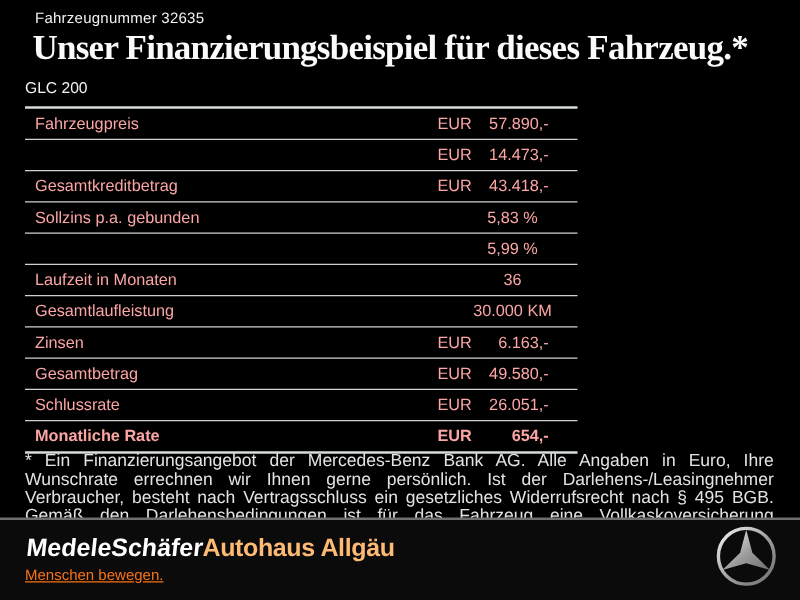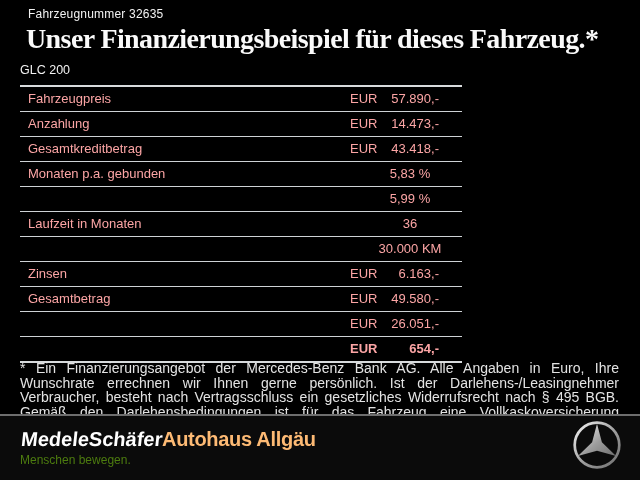--- a/index.html
+++ b/index.html
@@ -21,21 +21,21 @@
   .frow.center .val{right:auto;left:330px;width:120px;text-align:center;}
   .frow.bold{font-weight:bold;}
 
   .footnote{position:absolute;left:20px;top:361px;width:599px;font-size:14px;
             line-height:14.6px;color:#e3e3e3;text-align:justify;}
 
   .footer-divider{position:absolute;left:0;top:414px;width:640px;height:2px;background:#6e6e6e;}
   .footer{position:absolute;left:0;top:416px;width:640px;height:64px;background:#0b0b0b;}
   .dealer-logo{position:absolute;left:20px;top:12px;font-size:20px;font-weight:bold;
                color:#fff;transform:skewX(-6deg);transform-origin:left bottom;white-space:nowrap;}
-  .dealer-tagline{position:absolute;left:20px;top:37px;font-size:12px;color:#4d7c0f;}
+  .dealer-tagline{position:absolute;left:20px;top:37px;font-size:12px;color:#f97316;text-decoration:underline;}
   .dealer-second{position:absolute;left:162px;top:12px;font-size:20px;font-weight:bold;
                  letter-spacing:-0.3px;color:#fdba74;white-space:nowrap;}
   .star{position:absolute;left:572px;top:4px;width:50px;height:50px;}
 </style>
 </head>
 <body>
 
 <div id="stage">
 
   <div class="vehnum">Fahrzeugnummer 32635</div>
@@ -43,71 +43,73 @@
   <div class="model">GLC 200</div>
 
   <div class="ftable">
     <div class="frow">
       <span class="label">Fahrzeugpreis</span>
       <span class="cur">EUR</span>
       <span class="val">57.890,-</span>
     </div>
 
     <div class="frow">
-      <span class="label">Anzahlung</span>
       <span class="cur">EUR</span>
       <span class="val">14.473,-</span>
     </div>
 
     <div class="frow">
       <span class="label">Gesamtkreditbetrag</span>
       <span class="cur">EUR</span>
       <span class="val">43.418,-</span>
     </div>
 
     <div class="frow center">
-      <span class="label">Monaten p.a. gebunden</span>
+      <span class="label">Sollzins p.a. gebunden</span>
       <span class="cur"></span>
       <span class="val">5,83 %</span>
     </div>
 
     <div class="frow center">
       <span class="cur"></span>
       <span class="val">5,99 %</span>
     </div>
 
     <div class="frow center">
       <span class="label">Laufzeit in Monaten</span>
       <span class="cur"></span>
       <span class="val">36</span>
     </div>
 
     <div class="frow center">
+      <span class="label">Gesamtlaufleistung</span>
       <span class="cur"></span>
       <span class="val">30.000 KM</span>
     </div>
 
     <div class="frow">
       <span class="label">Zinsen</span>
       <span class="cur">EUR</span>
       <span class="val">6.163,-</span>
     </div>
 
     <div class="frow">
       <span class="label">Gesamtbetrag</span>
       <span class="cur">EUR</span>
       <span class="val">49.580,-</span>
     </div>
 
     <div class="frow">
+      <span class="label">Schlussrate</span>
       <span class="cur">EUR</span>
       <span class="val">26.051,-</span>
     </div>
 
     <div class="frow bold">
+      <span class="label">Monatliche Rate</span>
       <span class="cur">EUR</span>
       <span class="val">654,-</span>
     </div>
   </div>
 
   <div class="footnote">* Ein Finanzierungsangebot der Mercedes-Benz Bank AG. Alle Angaben in Euro, Ihre Wunschrate errechnen wir Ihnen gerne persönlich. Ist der Darlehens-/Leasingnehmer Verbraucher, besteht nach Vertragsschluss ein gesetzliches Widerrufsrecht nach § 495 BGB. Gemäß den Darlehensbedingungen ist für das Fahrzeug eine Vollkaskoversicherung abzuschließen.</div>
 
   <div class="footer-divider"></div>
 
   <div class="footer">

